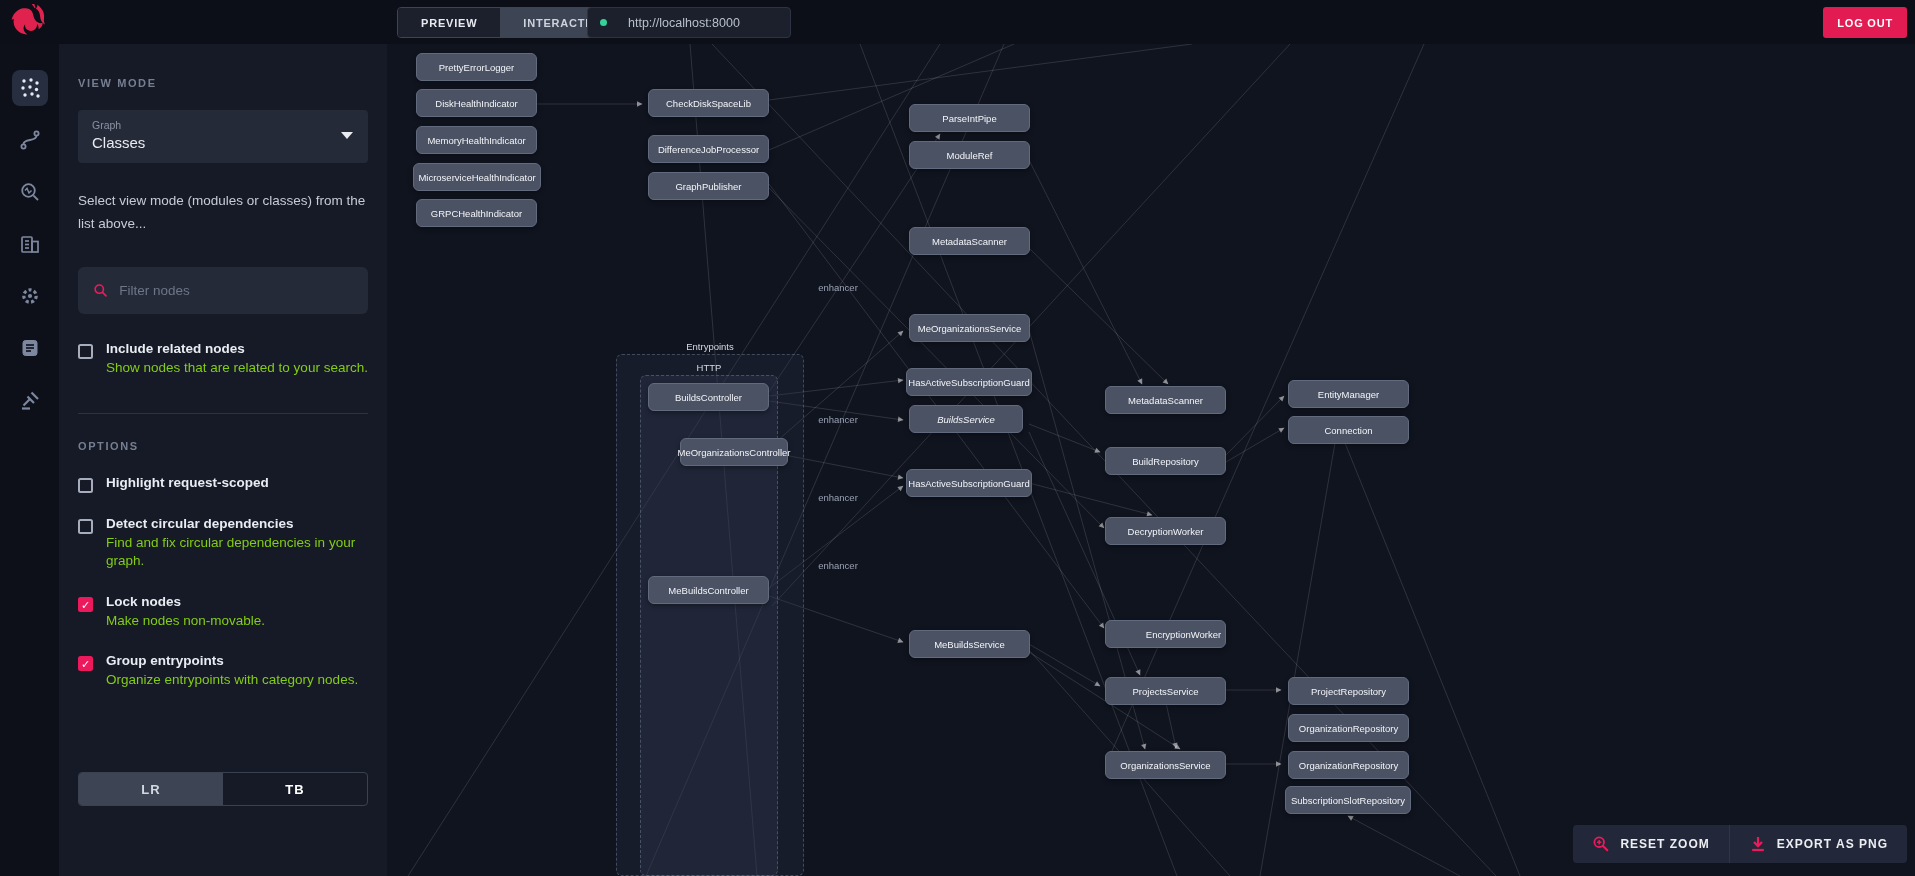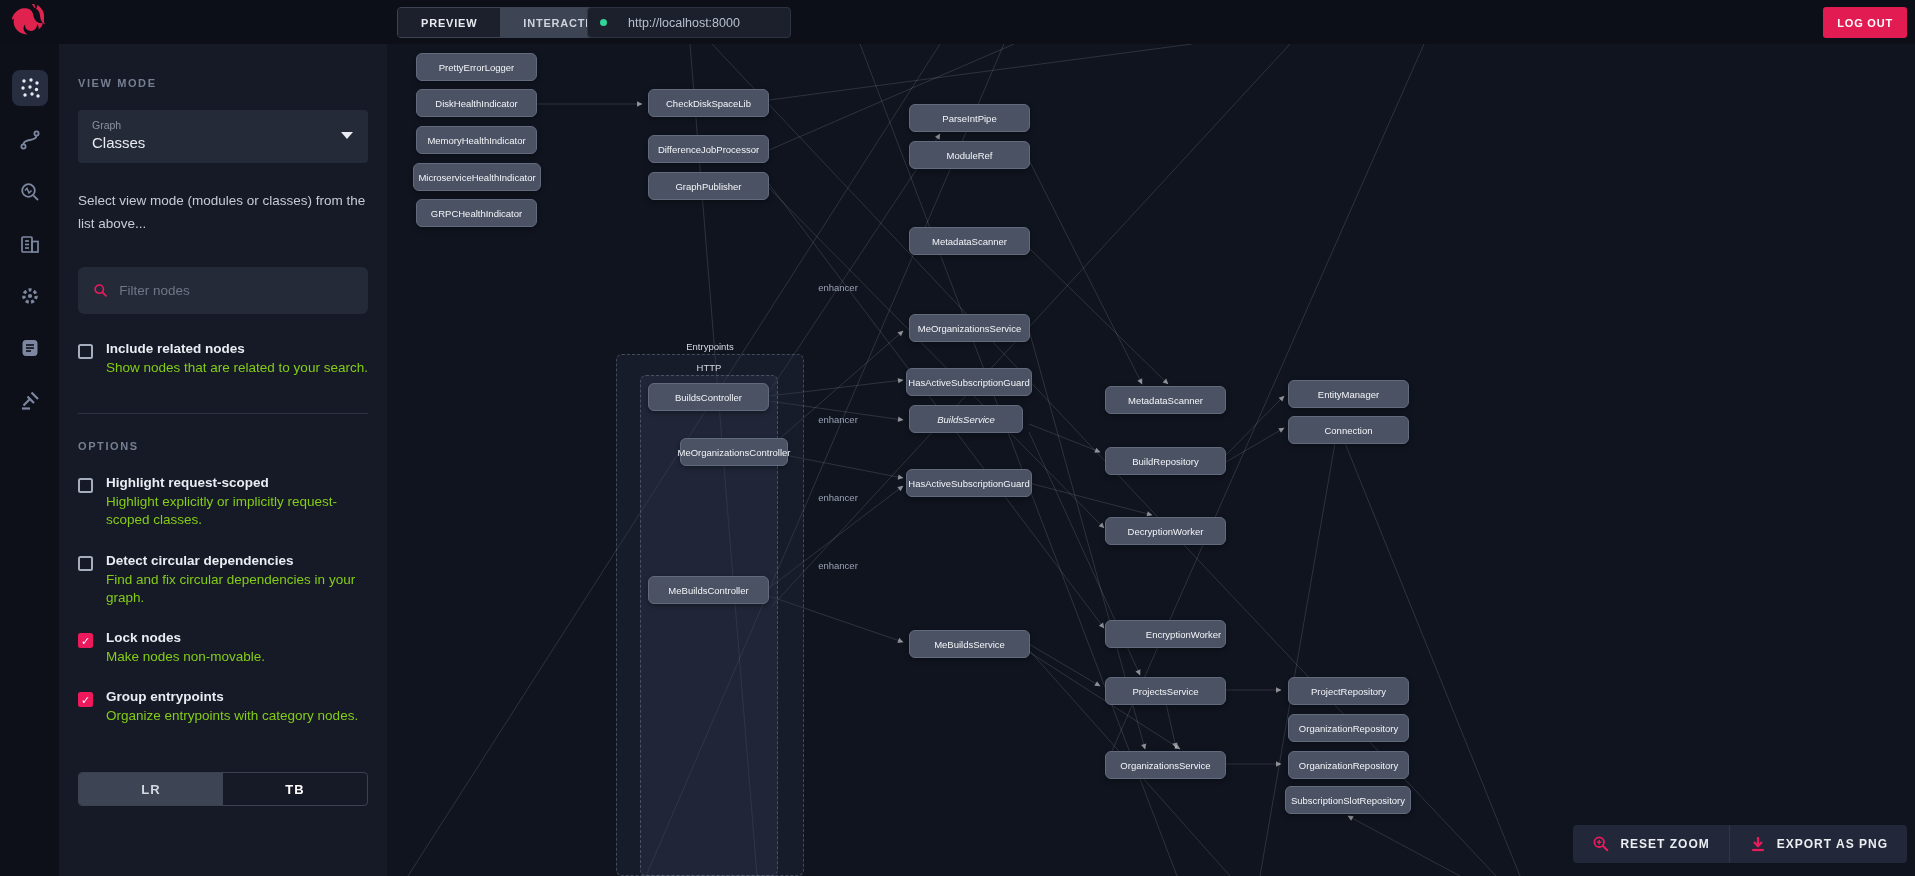--- a/index.html
+++ b/index.html
@@ -308,21 +308,20 @@
   </div>
 
   <div class="divider"></div>
 
   <div class="sec-header opt-header">OPTIONS</div>
   <div id="options-list">
       <div class="cb-row opt-row">
         <div class="cb">✓</div>
         <div>
           <div class="cb-title">Highlight request-scoped</div>
-          <div class="cb-desc">Highlight explicitly or implicitly request-scoped classes.</div>
         </div>
       </div>
       <div class="cb-row opt-row">
         <div class="cb">✓</div>
         <div>
           <div class="cb-title">Detect circular dependencies</div>
           <div class="cb-desc">Find and fix circular dependencies in your graph.</div>
         </div>
       </div>
       <div class="cb-row opt-row">

